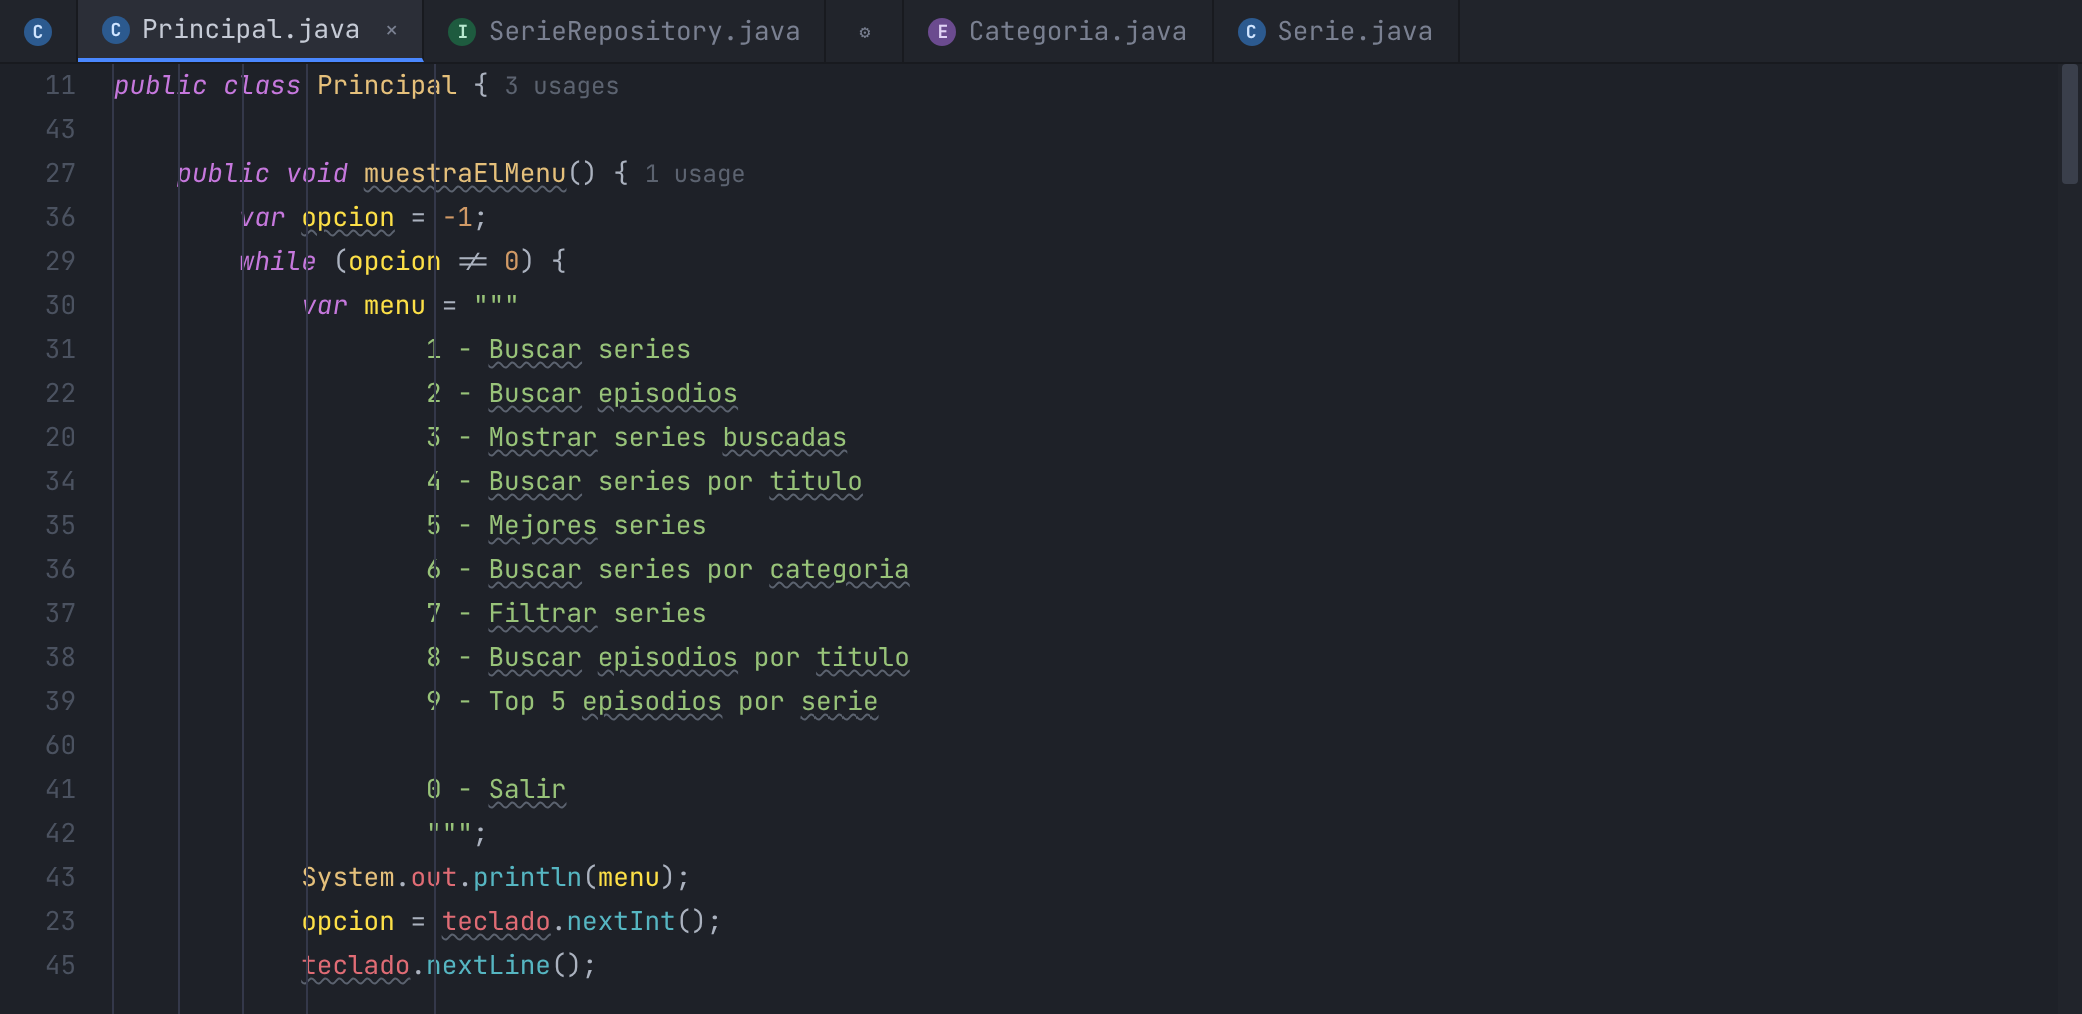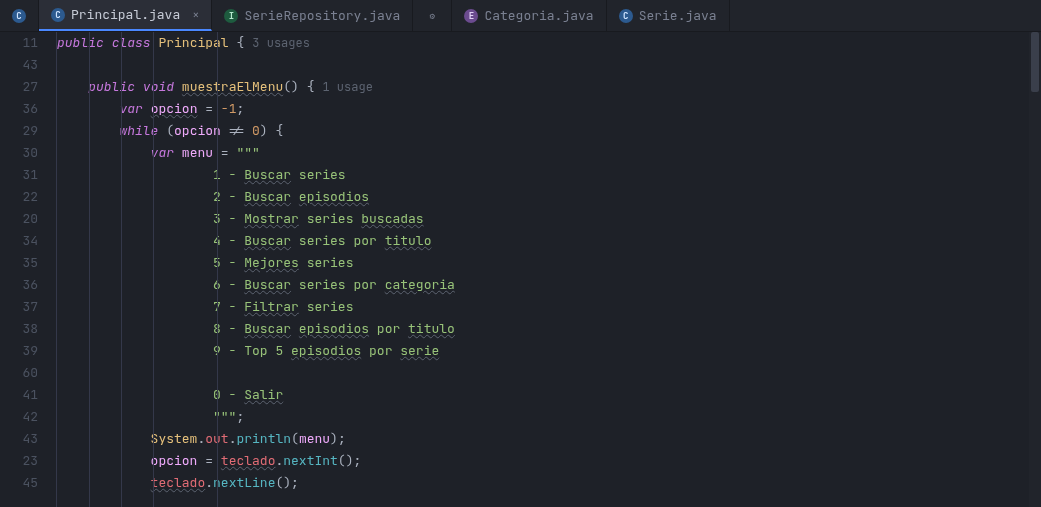--- a/index.html
+++ b/index.html
@@ -85,21 +85,21 @@
     position: absolute;
     top: 0; bottom: 0;
     width: 1px;
     background: #34384a;
   }
   
   .kw    { color: #c678dd; font-style: italic; }
   .cls   { color: #e5c07b; }
   .mth   { color: #e5c07b; }
   .mthc  { color: #56b6c2; }
-  .id    { color: #f0abfc; }
+  .id    { color: #fde047; }
   .num   { color: #d19a66; }
   .str   { color: #98c379; }
   .punc  { color: #abb2bf; }
   .field { color: #e06c75; }
   .hint  { color: #5c6370; font-style: normal; padding-left: 8px; font-size: 12px;}
   .typo { text-decoration: underline wavy #5c6370; text-decoration-thickness: 1px; }
   .scrollbar {
     position: absolute;
     right: 0; top: 0; bottom: 0;
     width: 12px;

